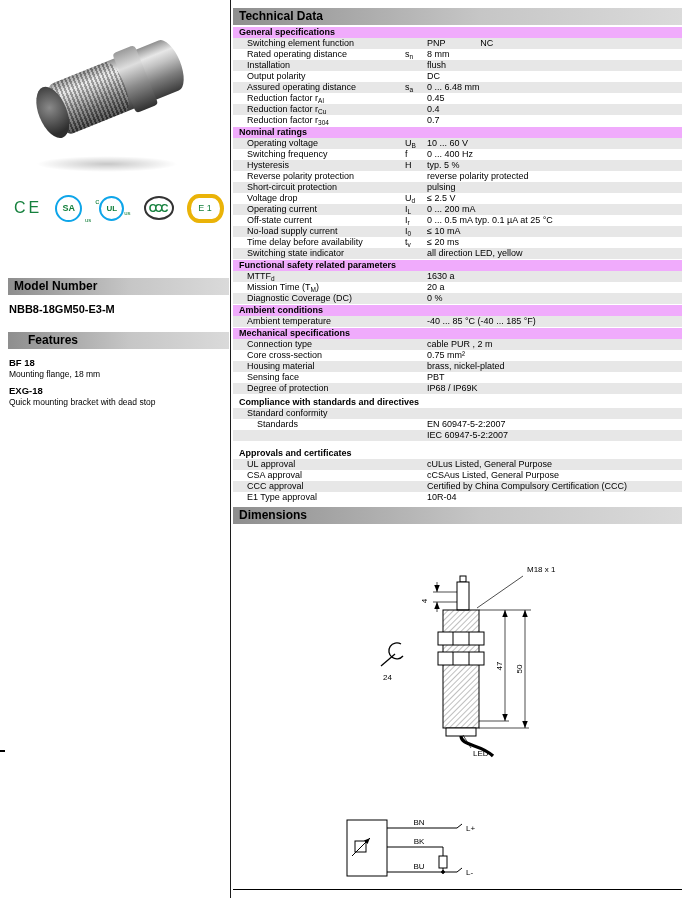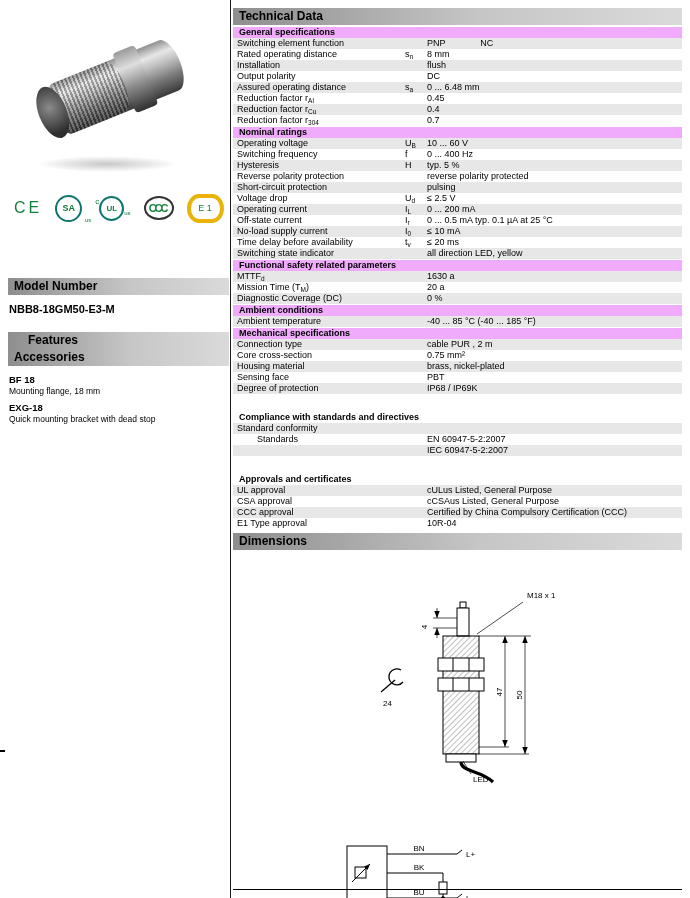--- a/index.html
+++ b/index.html
@@ -24,21 +24,21 @@
        background:linear-gradient(to bottom,#8f8f8f 0%,#e7e7e7 22%,#c2c2c2 40%,#7c7c7c 68%,#3a3a3a 100%);}
   .sensor-threads{position:absolute;left:30px;top:38px;width:74px;height:54px;border-radius:10px/27px;
        background:repeating-linear-gradient(90deg,rgba(0,0,0,.30) 0 2px,rgba(255,255,255,.16) 2px 4px);}
   .sensor-nut{position:absolute;left:104px;top:33px;width:24px;height:64px;border-radius:4px;
        background:linear-gradient(to bottom,#9a9a9a,#dedede 28%,#8a8a8a 60%,#303030);}
   .sensor-face{position:absolute;left:13px;top:38px;width:28px;height:54px;border-radius:50%;
        background:radial-gradient(circle at 45% 40%,#8a8a8a,#2e2e2e 75%);}
 
   .logos{display:flex;align-items:center;gap:13px;margin-top:10px;height:36px;padding-left:6px;color:#15803d;}
   .ce{font-size:16px;letter-spacing:3px;}
-  .circle{border:2px solid #0f766e;border-radius:50%;display:inline-flex;align-items:center;justify-content:center;font-weight:bold;}
+  .circle{border:2px solid #0ea5e9;border-radius:50%;display:inline-flex;align-items:center;justify-content:center;font-weight:bold;}
   .csa-wrap{position:relative;display:inline-block;}
   .csa{width:23px;height:23px;font-size:9px;}
   .csa-wrap .us{position:absolute;right:-9px;bottom:-1px;font-size:6px;}
   .cul-wrap{display:inline-flex;align-items:flex-start;}
   .cul-c{font-size:8px;margin-top:1px;}
   .cul{width:21px;height:21px;font-size:8px;}
   .cul-us{font-size:6px;margin-top:14px;}
   .ccc{width:30px;height:24px;border:2px solid #333;border-radius:50%;display:inline-flex;align-items:center;
        justify-content:center;font-size:11px;font-weight:bold;letter-spacing:-2px;padding-right:2px;box-sizing:border-box;}
   .e1{width:29px;height:21px;border:4px solid #eab308;border-radius:12px/50%;display:inline-flex;align-items:center;justify-content:center;font-size:9px;}
@@ -49,25 +49,25 @@
   .features{list-style:none;margin:0;padding:5px 0 2px 2px;}
   .features li{position:relative;padding-left:12px;font-weight:bold;font-size:10.5px;line-height:12.5px;margin:3px 0;}
   .features li::before{content:"";position:absolute;left:2px;top:4px;width:4px;height:4px;background:#000;}
   .accessories{padding:2px 1px;}
   .acc-name{font-weight:bold;font-size:9.5px;margin-top:6px;}
   .acc-desc{font-size:8.5px;margin-top:1px;}
 
   
   .tech-table{margin-top:2px;font-size:9px;line-height:11px;}
   .sec-title{background:#f0abfc;font-weight:bold;padding-left:6px;margin-top:1px;}
-  .sec-title.plain{background:none;margin-top:18px;}
+  .sec-title.plain{background:none;margin-top:3px;}
   .section.gap{margin-top:7px;}
   .row{display:grid;grid-template-columns:172px 22px 1fr;}
   .row.shade{background:#e7e7e7;}
-  .cell.label{padding-left:4px;}
+  .cell.label{padding-left:14px;}
   .cell.label.ind2{padding-left:24px;}
   .cell.value{white-space:pre-wrap;}
   sub{font-size:6.5px;vertical-align:baseline;position:relative;top:2px;}
 
   .bar.dims{margin-top:4px;}
   .dims-canvas{height:244px;}
   .dims-canvas svg{display:block;margin:20px 0 0 128px;}
   .bar.elec{margin-top:0;}
   .elec-canvas{height:90px;}
   .elec-canvas svg{display:block;margin:26px 0 0 110px;}
@@ -104,21 +104,20 @@
       </span>
       <span class="ccc">CCC</span>
       <span class="e1">E 1</span>
     </div>
 
     <div class="bar model">Model Number</div>
     <div class="model-number">NBB8-18GM50-E3-M</div>
 
     <div class="bar features-bar">Features</div>
 
-    <div class="bar">Accessories</div>
     <div class="accessories">
         <div class="acc-name">BF 18</div>
         <div class="acc-desc">Mounting flange, 18 mm</div>
         <div class="acc-name">EXG-18</div>
         <div class="acc-desc">Quick mounting bracket with dead stop</div>
       </div>
   </div>
 
   <div class="right-col">
     <div class="bar">Technical Data</div>

